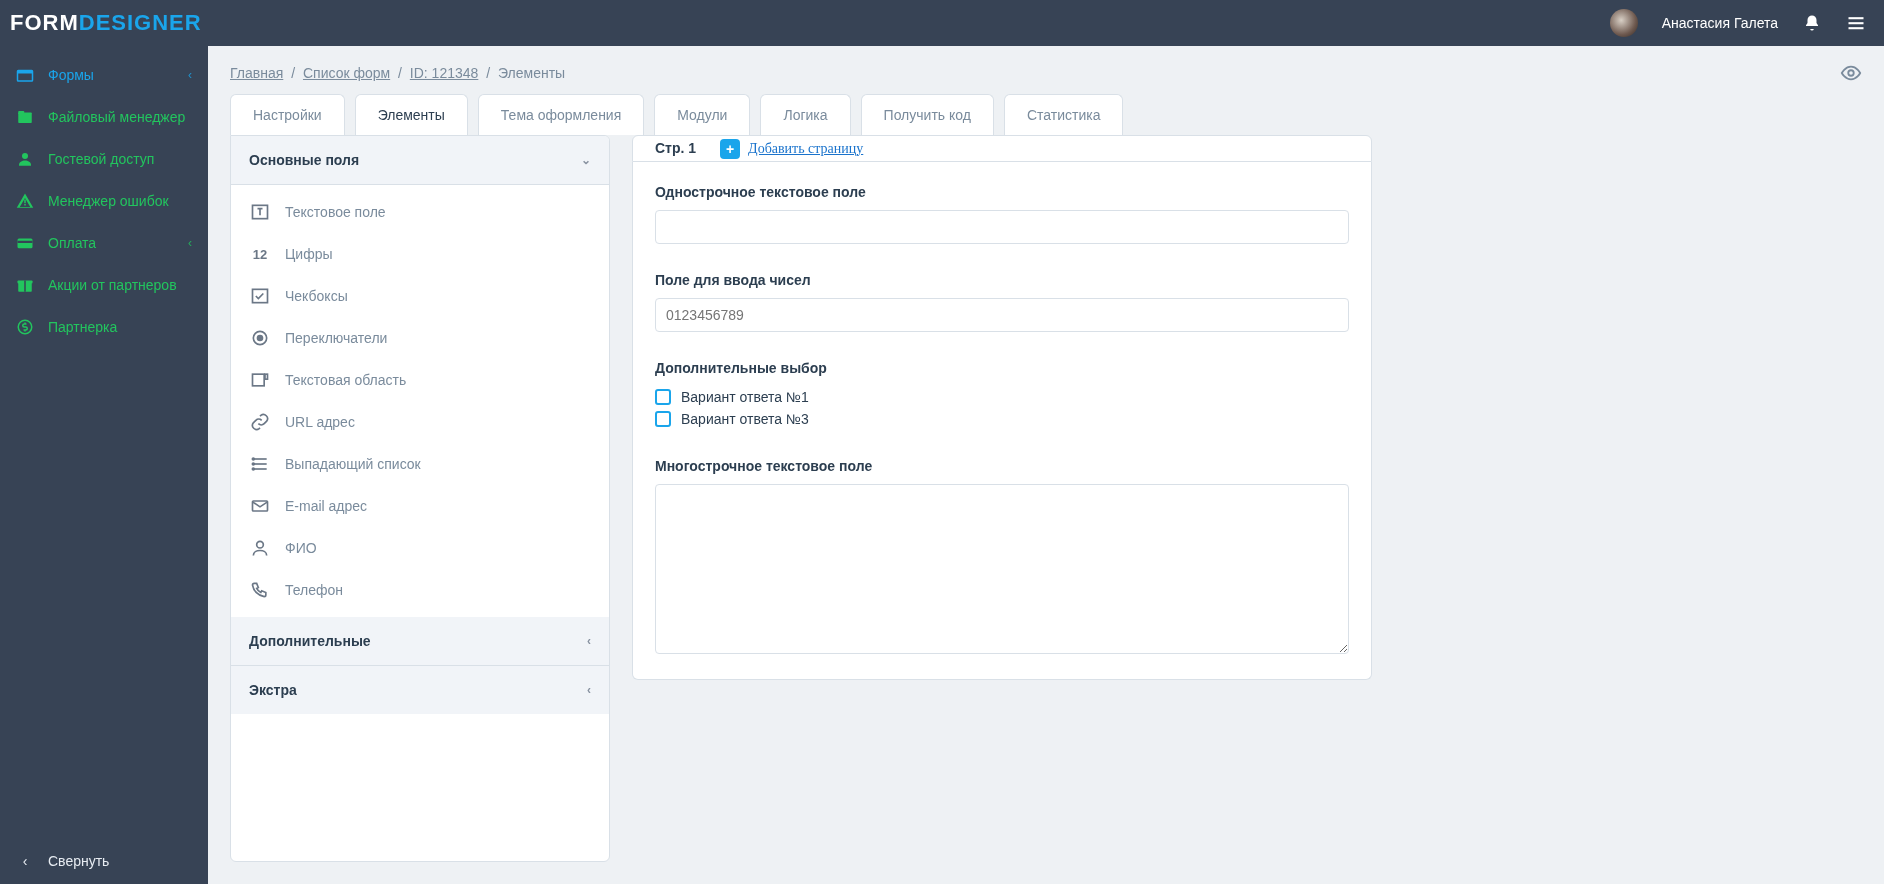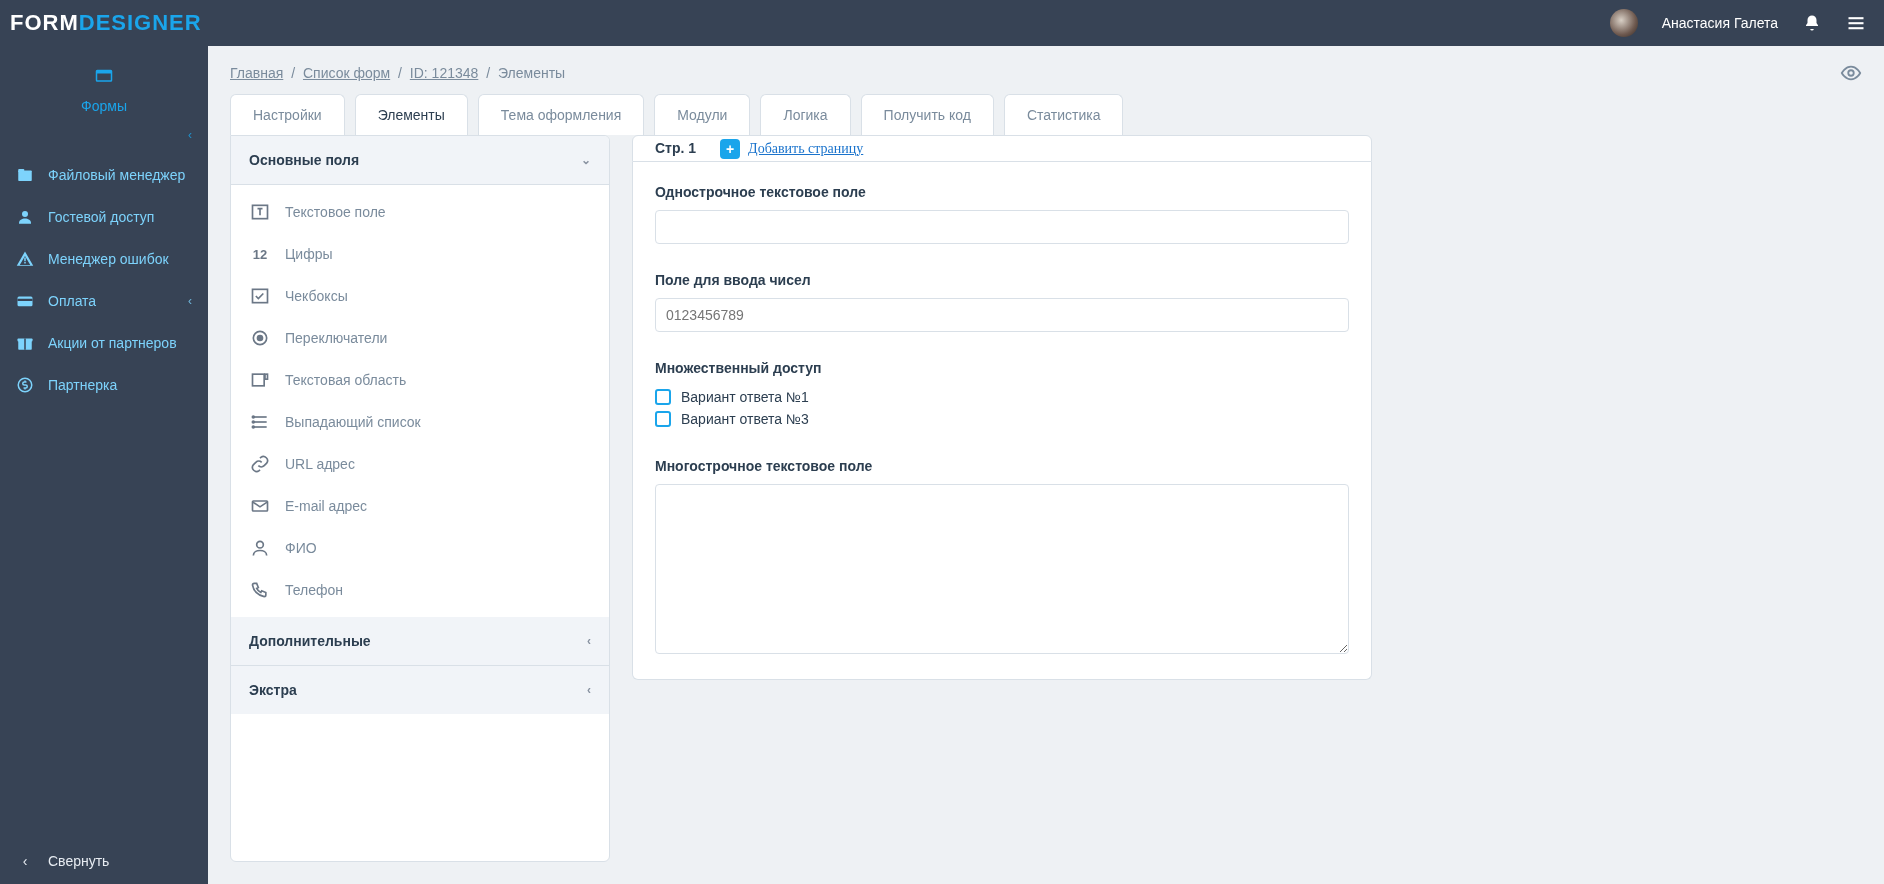--- a/index.html
+++ b/index.html
@@ -28,22 +28,22 @@
   .avatar { width:28px; height:28px; border-radius:50%; background: radial-gradient(circle at 40% 40%, #d8cfc5 0%, #6f5a50 60%, #2d2420 100%); display:inline-block; }
   .username { font-size:14px; color:#fff; }
   .hicon { width:20px; height:20px; display:inline-flex; align-items:center; justify-content:center; color:#fff; }
 
   
   .shell { flex:1; display:flex; min-height:0; }
 
   
   .sidebar { width:208px; background:var(--bg-sidebar); color:#fff; display:flex; flex-direction:column; position:relative; }
   .side-items { flex:1; padding-top:8px; }
-  .side-item { display:flex; align-items:center; gap:14px; padding:12px 16px; color:#7dd3fc; cursor:pointer; font-size:14px; position:relative; }
-  .side-item.active { color:var(--accent);flex-direction:column; }
+  .side-item { display:flex; align-items:center; gap:14px; padding:12px 16px; color:#22c55e; cursor:pointer; font-size:14px; position:relative; }
+  .side-item.active { color:var(--accent); }
   .side-item .chev { margin-left:auto; opacity:.8; font-size:12px; }
   .side-collapse { padding:14px 16px; display:flex; align-items:center; gap:14px; color:#e7ecf2; cursor:pointer; }
   .sicon { width:18px; height:18px; display:inline-flex; align-items:center; justify-content:center; }
 
   
   .main { flex:1; display:flex; flex-direction:column; min-width:0; }
   .topbar { display:flex; align-items:center; justify-content:space-between; padding:16px 22px 10px 22px; }
   .breadcrumb { color:var(--text-muted); font-size:14px; }
   .breadcrumb a { color:var(--text-muted); text-decoration:underline; cursor:pointer; }
   .breadcrumb .sep { margin:0 4px; color:var(--text-muted); }
@@ -258,42 +258,42 @@
                 <svg width="20" height="20" viewBox="0 0 24 24" fill="none" stroke="currentColor" stroke-width="2">
                   <rect x="3" y="5" width="14" height="14"></rect>
                   <rect x="18" y="5" width="3" height="6"></rect>
                 </svg>
               </span>
             <span>Текстовая область</span>
           </div>
           <div class="pal-item">
             <span class="picon">
                 <svg width="20" height="20" viewBox="0 0 24 24" fill="none" stroke="currentColor" stroke-width="2">
+                  <path d="M10 14a5 5 0 007 0l3-3a5 5 0 00-7-7l-1 1"></path>
+                  <path d="M14 10a5 5 0 00-7 0l-3 3a5 5 0 007 7l1-1"></path>
+                </svg>
+              </span>
+            <span>URL адрес</span>
+          </div>
+          <div class="pal-item">
+            <span class="picon">
+                <svg width="20" height="20" viewBox="0 0 24 24" fill="none" stroke="currentColor" stroke-width="2">
                   <line x1="4" y1="6" x2="20" y2="6"></line>
                   <line x1="4" y1="12" x2="20" y2="12"></line>
                   <line x1="4" y1="18" x2="20" y2="18"></line>
                   <circle cx="4" cy="6" r="1.2" fill="currentColor"></circle>
                   <circle cx="4" cy="12" r="1.2" fill="currentColor"></circle>
                   <circle cx="4" cy="18" r="1.2" fill="currentColor"></circle>
                 </svg>
               </span>
             <span>Выпадающий список</span>
           </div>
           <div class="pal-item">
             <span class="picon">
                 <svg width="20" height="20" viewBox="0 0 24 24" fill="none" stroke="currentColor" stroke-width="2">
-                  <path d="M10 14a5 5 0 007 0l3-3a5 5 0 00-7-7l-1 1"></path>
-                  <path d="M14 10a5 5 0 00-7 0l-3 3a5 5 0 007 7l1-1"></path>
-                </svg>
-              </span>
-            <span>URL адрес</span>
-          </div>
-          <div class="pal-item">
-            <span class="picon">
-                <svg width="20" height="20" viewBox="0 0 24 24" fill="none" stroke="currentColor" stroke-width="2">
                   <rect x="3" y="6" width="18" height="12" rx="1"></rect>
                   <path d="M3 7l9 6 9-6"></path>
                 </svg>
               </span>
             <span>E-mail адрес</span>
           </div>
           <div class="pal-item">
             <span class="picon">
                 <svg width="20" height="20" viewBox="0 0 24 24" fill="none" stroke="currentColor" stroke-width="2">
                   <circle cx="12" cy="8" r="4"></circle>
@@ -336,21 +336,21 @@
             <span class="field-label">Однострочное текстовое поле</span>
             <input class="tinput" type="text" value="" style="">
           </div>
 
           <div>
             <span class="field-label">Поле для ввода чисел</span>
             <input class="tinput" type="text" placeholder="0123456789" style="">
           </div>
 
           <div>
-            <span class="field-label">Множественный доступ</span>
+            <span class="field-label">Дополнительные выбор</span>
             <div class="chkline">
               <span class="chkbox"></span>
               <span>Вариант ответа №1</span>
             </div>
             <div class="chkline">
               <span class="chkbox"></span>
               <span>Вариант ответа №3</span>
             </div>
           </div>
 

